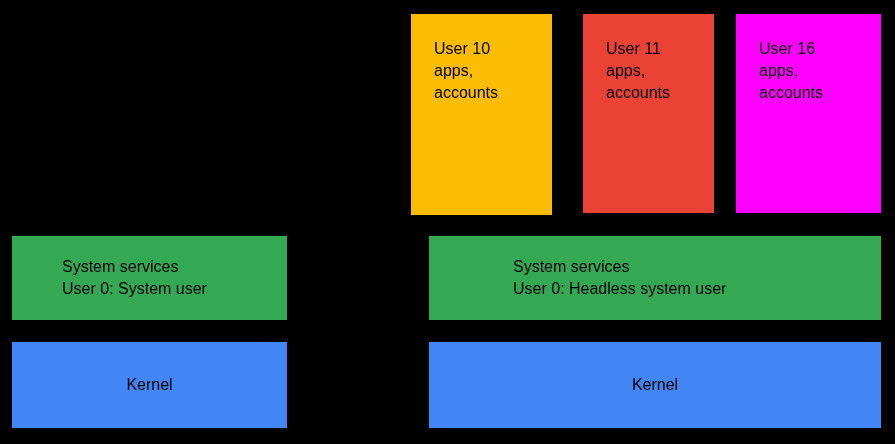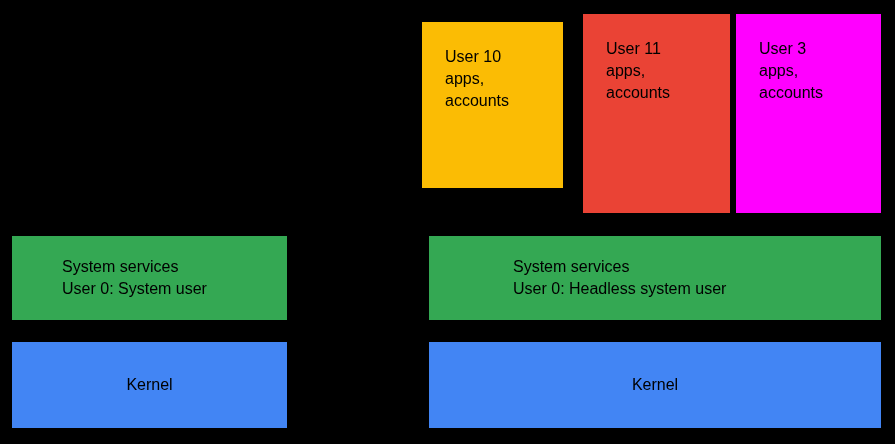--- a/index.html
+++ b/index.html
@@ -63,22 +63,22 @@
     padding-left: 23px;
     padding-top: 24px;
   }
 
   .block .label {
     display: block;
   }
 
   
   #user0-apps        { left: 12px;  top: 14px;  width: 275px; height: 199px; }
-  #user10-apps       { left: 422px; top: 14px;  width: 141px; height: 166px; margin-top: 8px; }
-  #user11-apps       { left: 583px; top: 14px;  width: 147px; height: 199px; }
+  #user10-apps       { left: 411px; top: 14px;  width: 141px; height: 201px; }
+  #user11-apps       { left: 583px; top: 14px;  width: 131px; height: 199px; }
   #user12-apps       { left: 736px; top: 14px;  width: 145px; height: 199px; }
 
   #left-system-services  { left: 12px;  top: 236px; width: 275px; height: 84px; padding-left: 50px; }
   #right-system-services { left: 429px; top: 236px; width: 452px; height: 84px; padding-left: 84px; }
 
   #left-kernel       { left: 12px;  top: 342px; width: 275px; height: 86px; }
   #right-kernel      { left: 429px; top: 342px; width: 452px; height: 86px; }
 </style>
 </head>
 <body style="background: rgb(0, 0, 0);">
@@ -101,21 +101,21 @@
 accounts</span>
   </div>
 
   <div class="block align-top-left" id="user11-apps" style="background-color: rgb(234, 67, 53); color: rgb(0, 0, 0);">
     <span class="label">User 11
 apps,
 accounts</span>
   </div>
 
   <div class="block align-top-left" id="user12-apps" style="background-color: rgb(255, 0, 255); color: rgb(0, 0, 0);">
-    <span class="label">User 3
+    <span class="label">User 16
 apps,
 accounts</span>
   </div>
 
   <div class="block align-left" id="right-system-services" style="background-color: rgb(52, 168, 83); color: rgb(0, 0, 0);">
     <span class="label">System services
 User 0: Headless system user</span>
   </div>
 
   <div class="block align-center" id="right-kernel" style="background-color: rgb(66, 133, 244); color: rgb(0, 0, 0);">

